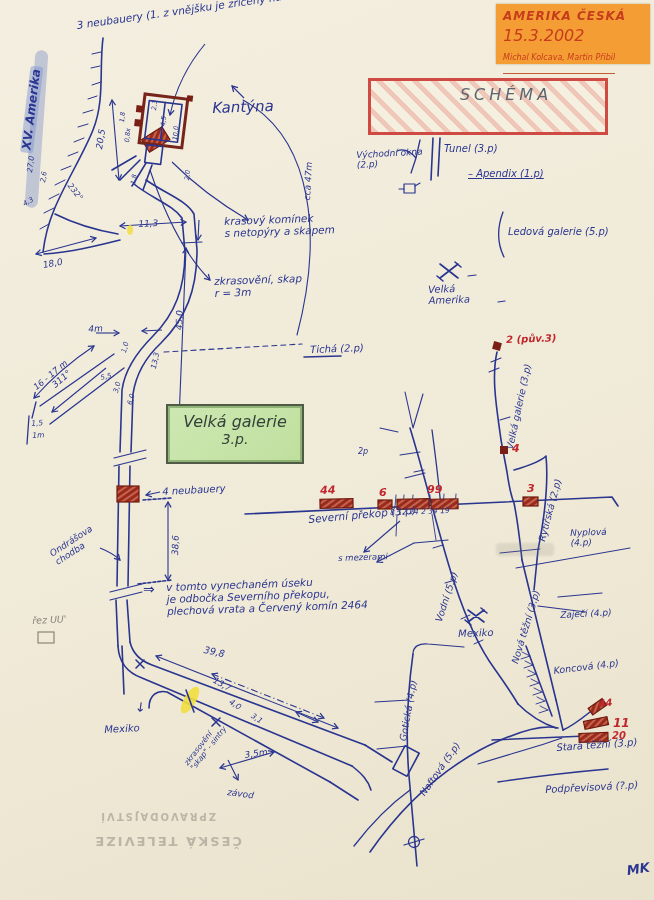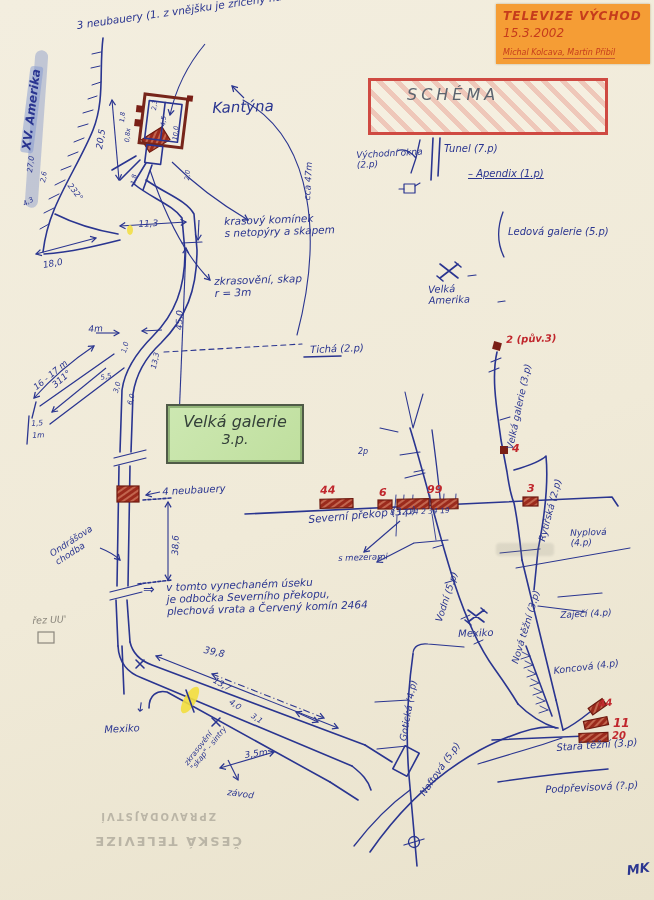--- a/index.html
+++ b/index.html
@@ -11,25 +11,25 @@
   .b{font-weight:bold;}
   .hl{background:rgba(125,148,208,.48);padding:0 3px;border-radius:3px;font-weight:bold;}
   .wm{font-style:normal;font-weight:bold;letter-spacing:2px;opacity:.5;filter:blur(.4px);}
   .scribble{position:absolute;left:30px;top:50px;width:13px;height:158px;
     background:rgba(112,133,196,.38);border-radius:7px;transform:rotate(4deg);}
   .smudge{position:absolute;left:496px;top:543px;width:58px;height:13px;
     background:rgba(140,140,130,.18);border-radius:4px;filter:blur(1px);}
   #orange-note{position:absolute;left:496px;top:4px;width:154px;height:60px;
     background:#f59d35;box-shadow:0 0 2px rgba(120,80,20,.4);padding:5px 7px;box-sizing:border-box;}
   #orange-note .t1{color:#c63c1c;font-weight:bold;font-size:12px;letter-spacing:1px;font-style:italic;}
-  #orange-note .t2{color:#c63c1c;font-size:12px;margin-top:3px;font-style:italic;}
+  #orange-note .t2{color:#c63c1c;font-size:16px;margin-top:3px;font-style:italic;}
   #orange-note .t3{color:#c63c1c;font-size:8px;margin-top:5px;font-style:italic;
-    border-bottom:1px solid #c65a33;display:inline-block;padding-bottom:1px;}
+    border-bottom:1px solid #c65a33;display:inline-block;padding-bottom:11px;}
   #schema-box{position:absolute;left:368px;top:78px;width:240px;height:57px;
-    border:3px solid #cf4a42;box-sizing:border-box;text-align:left;
+    border:3px solid #cf4a42;box-sizing:border-box;text-align:center;
     background:repeating-linear-gradient(45deg,rgba(224,108,96,.30) 0 5px,rgba(245,238,224,0) 5px 13px),#f5efe0;padding-left:36px;}
   #schema-box .t1{color:#5d6570;font-size:16px;letter-spacing:4px;margin-top:4px;font-style:italic;}
   #schema-box .t2{color:#cf4a42;font-size:12.5px;font-style:italic;margin-top:2px;}
   #gallery-box{position:absolute;left:166px;top:404px;width:138px;height:60px;
     border:2px solid #4f5a47;box-shadow:inset 0 0 0 2px rgba(98,138,74,.55);
     background:linear-gradient(135deg,#cde8b2,#bfdf9e);box-sizing:border-box;
     text-align:center;color:#35413a;font-style:italic;}
   #gallery-box .t1{font-size:16px;margin-top:6px;}
   #gallery-box .t2{font-size:14px;}
   svg{position:absolute;left:0;top:0;}
@@ -195,21 +195,21 @@
       <g class="ink" stroke-width="1.6">
         <path d="M440,278 L458,264 M440,264 L458,278 M437,276 l6,5 M455,262 l6,5"></path>
       </g>
       <g class="ink" stroke-width="1.6">
         <path d="M468,622 L484,610 M468,610 L484,622 M465,620 l6,5 M481,608 l6,5"></path>
       </g>
     </g>
   </svg>
 
   <div id="orange-note">
-    <div class="t1">TELEVIZE VÝCHOD</div>
+    <div class="t1">AMERIKA ČESKÁ</div>
     <div class="t2">15.3.2002</div>
     <div class="t3">Michal Kolcava, Martin Přibil</div>
   </div>
 
   <div id="schema-box">
     <div class="t1">SCHÉMA</div>
   </div>
 
   <div id="gallery-box">
     <div class="t1">Velká galerie</div>
@@ -217,21 +217,21 @@
   </div>
 
   <div class="smudge"></div>
 
   <div id="label-layer">
       <div class="lbl" style="left: 76px; top: 20px; font-size: 10.5px; transform: rotate(-8deg); color: rgb(42, 53, 144);">3 neubauery (1. z vnějšku je zřícený na zem)</div>
       <div class="lbl hl" style="left: 20px; top: 152px; font-size: 12px; transform: rotate(-83deg); color: rgb(42, 53, 144);">XV. Amerika</div>
       <div class="lbl" style="left: 212px; top: 100px; font-size: 15px; transform: rotate(-2deg); color: rgb(42, 53, 144);">Kantýna</div>
       <div class="lbl" style="left: 356px; top: 150px; font-size: 9px; transform: rotate(-3deg); color: rgb(42, 53, 144);">Východní okna
 (2.p)</div>
-      <div class="lbl" style="left: 444px; top: 143px; font-size: 10px; color: rgb(42, 53, 144);">Tunel (7.p)</div>
+      <div class="lbl" style="left: 444px; top: 143px; font-size: 10px; color: rgb(42, 53, 144);">Tunel (3.p)</div>
       <div class="lbl" style="left: 468px; top: 168px; font-size: 10px; color: rgb(42, 53, 144); text-decoration: underline;">–  Apendix (1.p)</div>
       <div class="lbl" style="left: 508px; top: 226px; font-size: 10px; color: rgb(42, 53, 144);">Ledová galerie (5.p)</div>
       <div class="lbl" style="left: 428px; top: 284px; font-size: 10px; transform: rotate(-2deg); color: rgb(42, 53, 144);">Velká
 Amerika</div>
       <div class="lbl" style="left: 310px; top: 344px; font-size: 10px; transform: rotate(-2deg); color: rgb(42, 53, 144);">Tichá (2.p)</div>
       <div class="lbl b" style="left: 506px; top: 334px; font-size: 10px; transform: rotate(-2deg); color: rgb(192, 39, 45);">2 (pův.3)</div>
       <div class="lbl" style="left: 505px; top: 448px; font-size: 9.5px; transform: rotate(-78deg); color: rgb(42, 53, 144);">Velká galerie (3.p)</div>
       <div class="lbl b" style="left: 512px; top: 443px; font-size: 11px; color: rgb(192, 39, 45);">4</div>
       <div class="lbl" style="left: 224px; top: 216px; font-size: 10.5px; transform: rotate(-2deg); color: rgb(42, 53, 144);">krasový komínek
 s netopýry a skapem</div>

